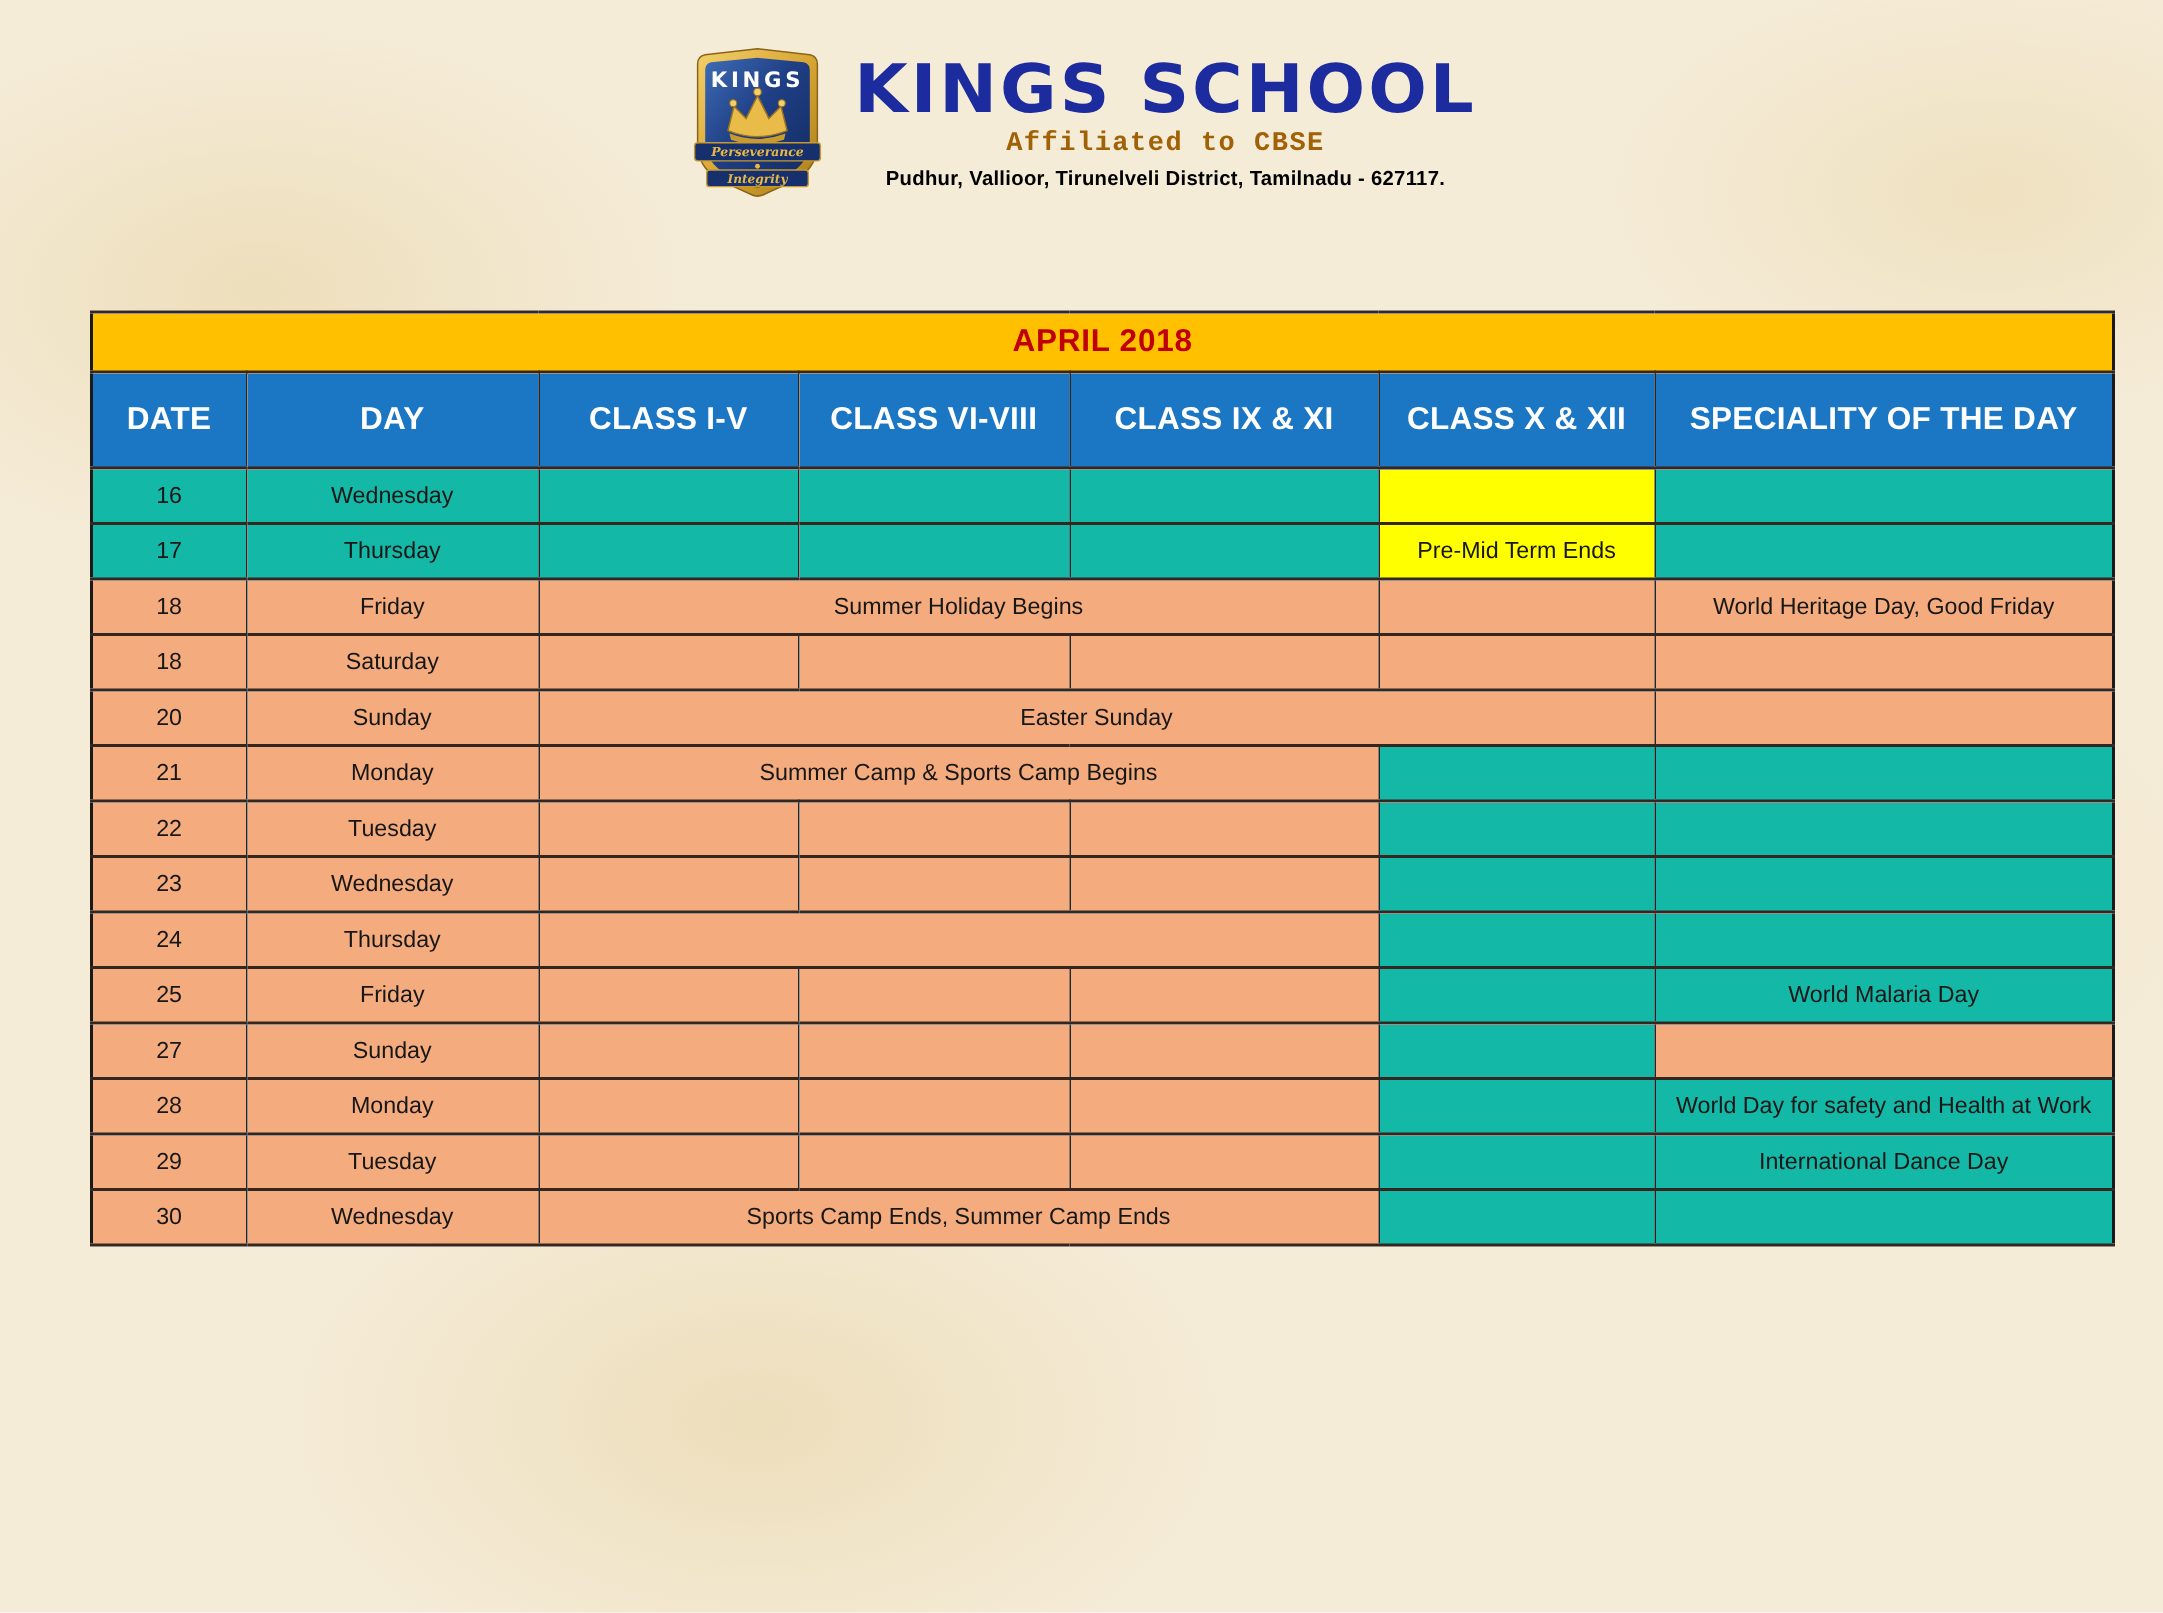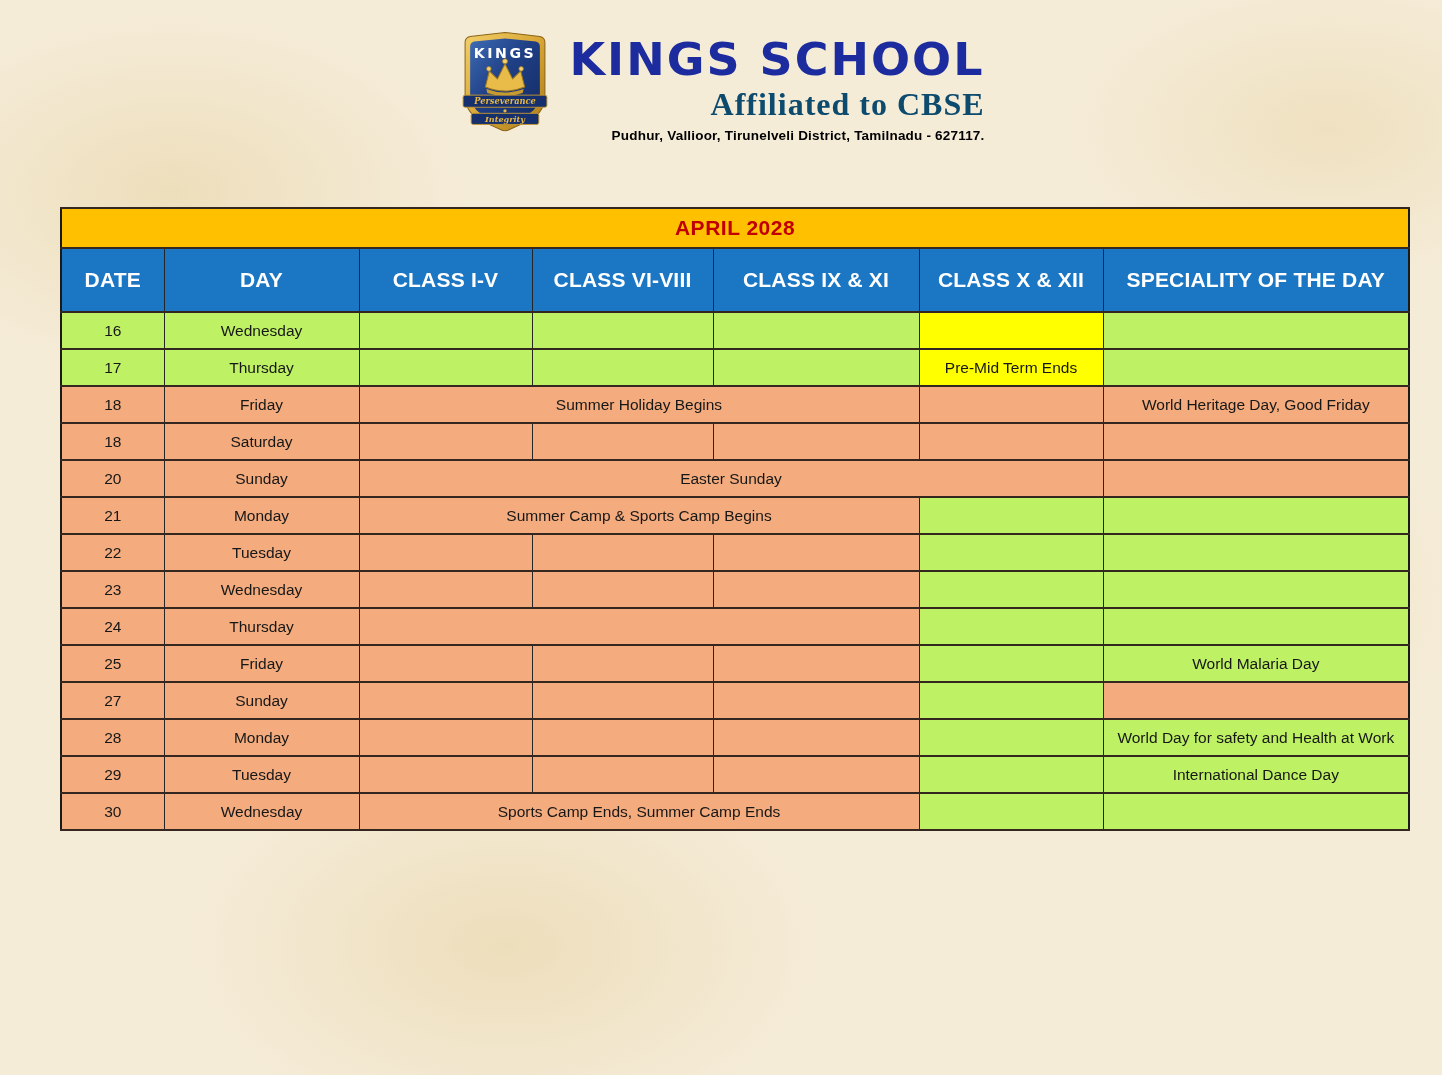--- a/index.html
+++ b/index.html
@@ -14,30 +14,30 @@
       radial-gradient(ellipse 380px 220px at 92% 12%, rgba(233,214,168,.5), transparent 70%);
   }
   .page { position:relative; width:1442px; height:1075px; }
 
   
   .masthead {
     position:absolute; top:30px; left:0; width:100%;
     display:flex; justify-content:center; align-items:flex-start; gap:16px;
   }
   .logo-svg { width:96px; height:104px; flex:0 0 auto; }
-  .titles { text-align:right; padding-top:6px; }
+  .titles { text-align:center; padding-top:6px; }
   .school-name {
     font-family:"DejaVu Sans", sans-serif;
     font-size:46px; font-weight:800; letter-spacing:2px;
     color:#1c2b9e; line-height:1.0; transform:scaleY(.97);
   }
   .affiliation {
-    font-family:Liberation Serif, serif;
-    font-size:32px; font-weight:700; letter-spacing:1px;
-    color:#0c4a6e; margin-top:4px;
+    font-family:Liberation Mono, monospace;
+    font-size:18px; font-weight:700; letter-spacing:1px;
+    color:#a16207; margin-top:4px;
   }
   .address {
     font-size:13.5px; font-weight:700; color:#000000; margin-top:5px;
     letter-spacing:.2px;
   }
 
   
   table.calendar {
     position:absolute; left:60px; top:207px; width:1348px;
     border-collapse:collapse; table-layout:fixed;
@@ -57,21 +57,21 @@
   tr.cols th {
     height:58px; background:#1B76C3; color:#FFFFFF;
     font-size:21px; font-weight:700; letter-spacing:.2px;
   }
   .calendar tbody td {
     height:31px; font-size:15.5px; color:#171717; line-height:1.25;
   }
   .calendar tbody td.c-event { white-space:pre-line; }
   .bg-o { background:#F4AC7E; }
   .bg-y { background:#FFFF00; }
-  .bg-w { background:#bef264; }
+  .bg-w { background:#14b8a6; }
 </style>
 </head>
 <body>
 
 <div class="page">
 
   <div class="masthead">
     <svg class="logo-svg" viewBox="0 0 95 102" aria-hidden="true">
       <defs>
         <linearGradient id="goldGrad" x1="0" y1="0" x2="1" y2="1">
@@ -117,21 +117,21 @@
       <col style="width:103px">
         <col style="width:195px">
         <col style="width:173px">
       <col style="width:181px">
         <col style="width:206px">
         <col style="width:184px">
       <col style="width:306px">
     </colgroup>
     <thead>
       <tr>
-        <th class="banner" colspan="7">APRIL 2028</th>
+        <th class="banner" colspan="7">APRIL 2018</th>
       </tr>
       <tr class="cols">
         <th>DATE</th>
         <th>DAY</th>
         <th>CLASS I-V</th>
         <th>CLASS VI-VIII</th>
         <th>CLASS IX &amp; XI</th>
         <th>CLASS X &amp; XII</th>
         <th>SPECIALITY OF THE DAY</th>
       </tr>

